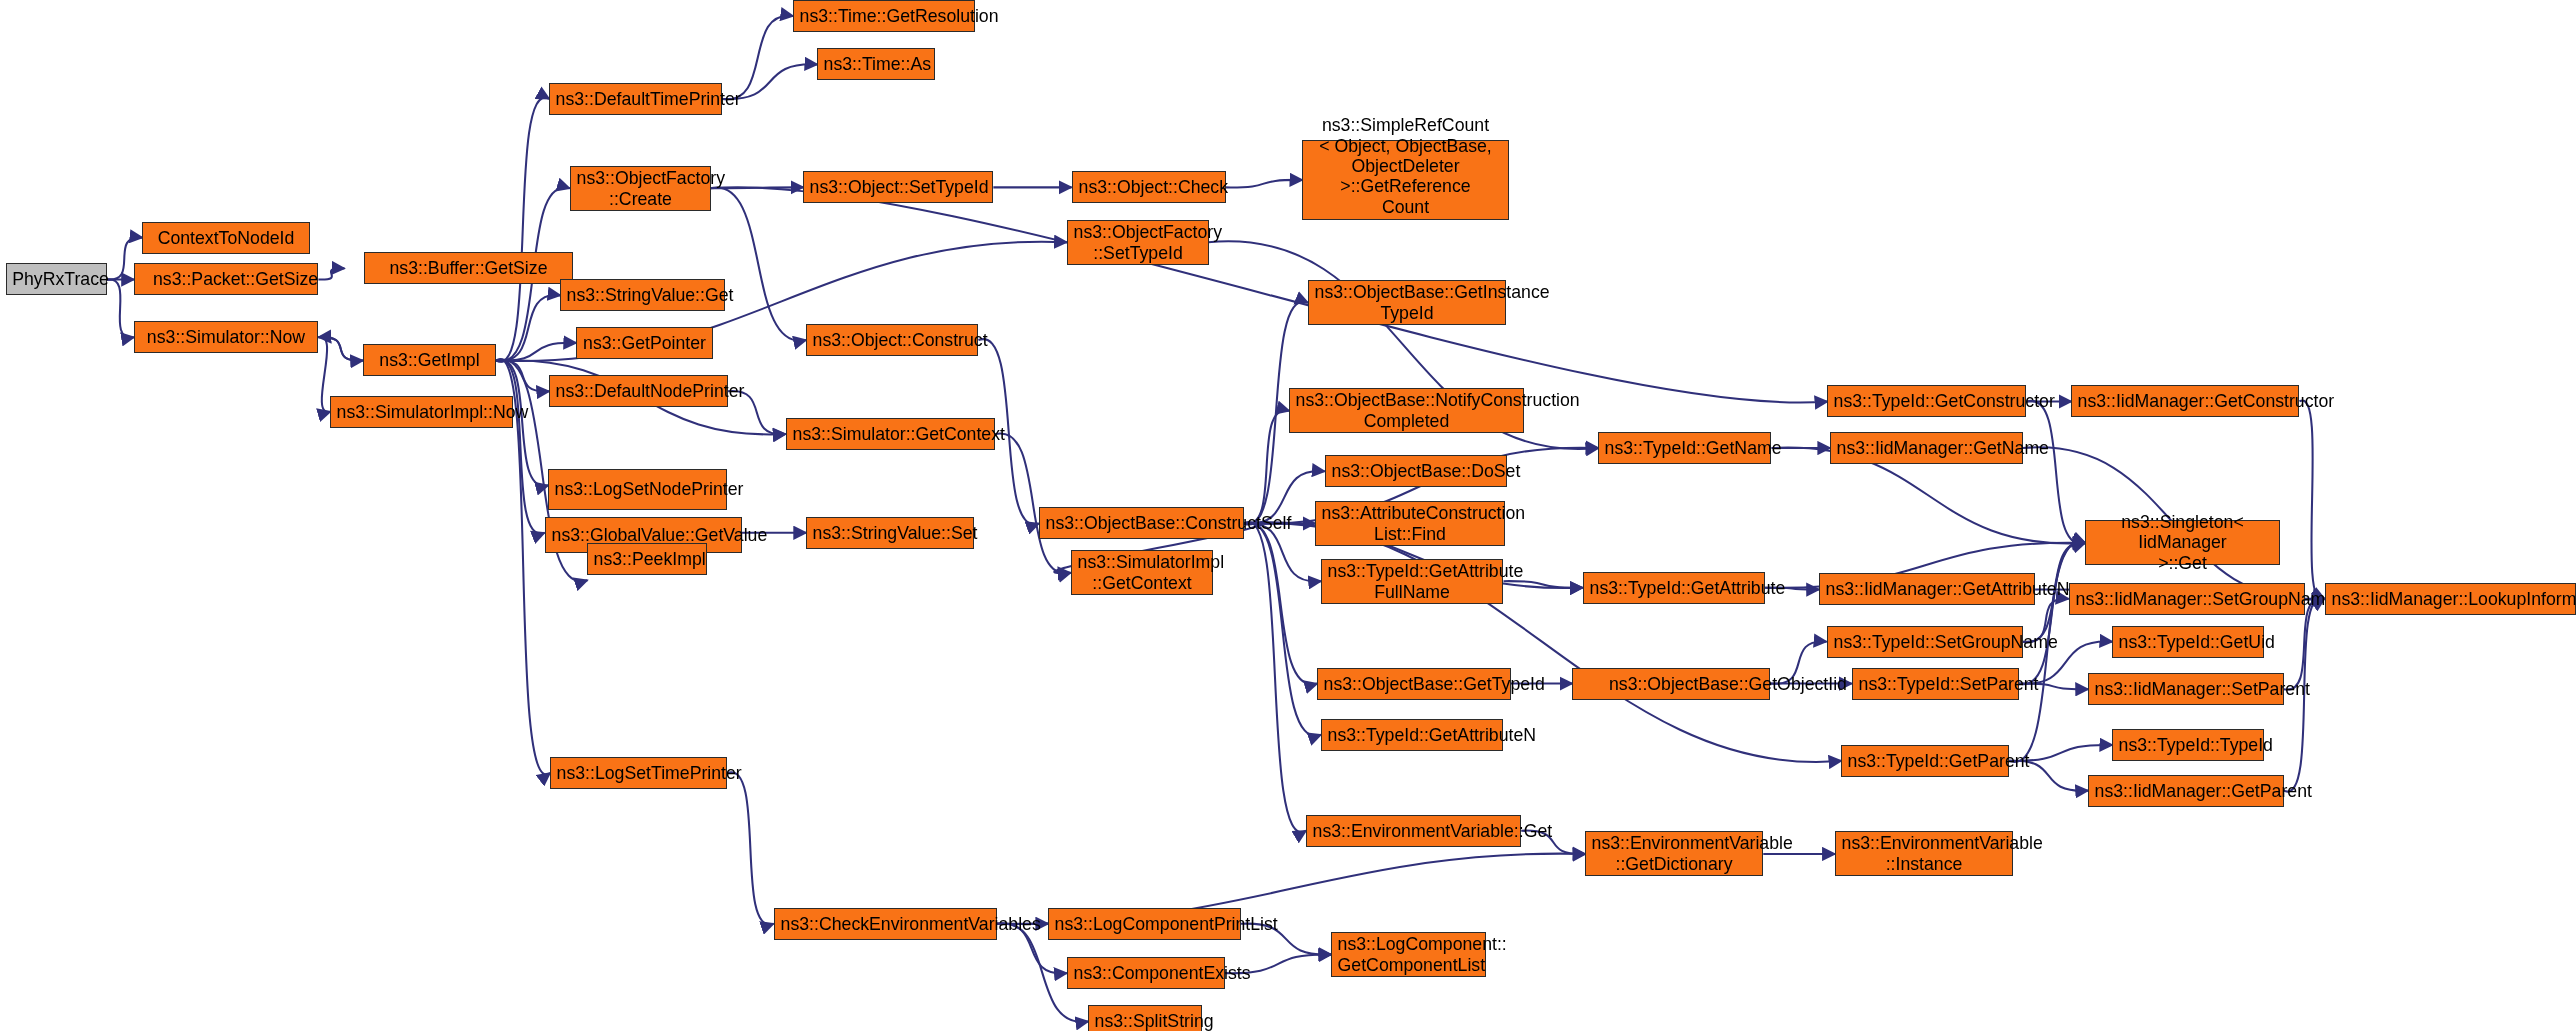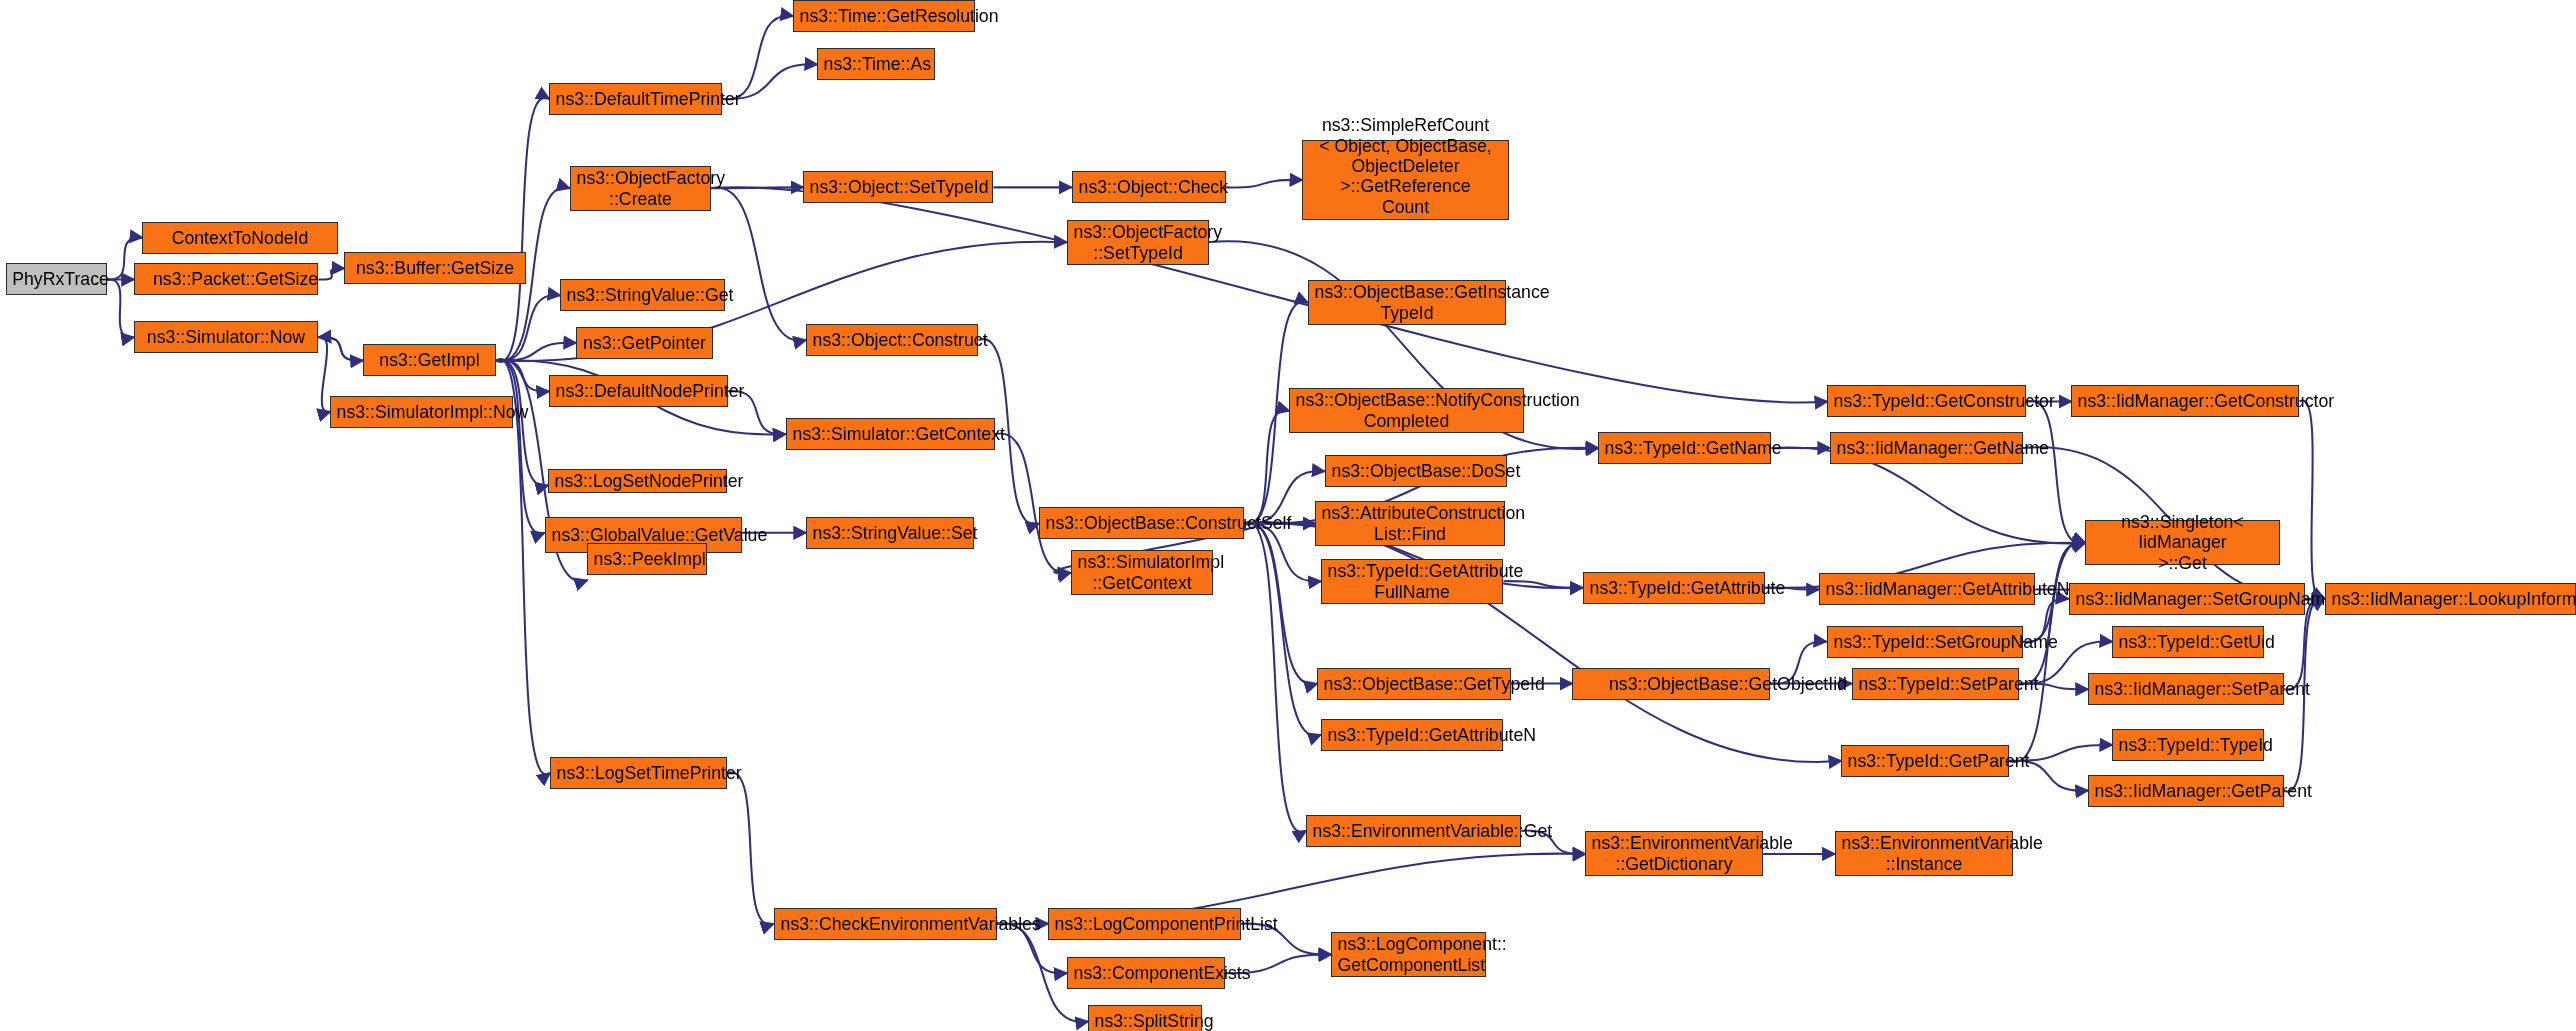--- a/index.html
+++ b/index.html
@@ -128,43 +128,43 @@
         <path d="M 1070 992 C 1115.2 992, 1080.8 992, 1126 992" marker-end="url(#arrow)"></path>
         <path d="M 1070 992 C 1124.2 987.23, 1091.8 1049.77, 1146 1045" marker-end="url(#arrow)"></path>
         <path d="M 1070 992 C 1134.55 982.55, 1104.45 1106.45, 1169 1097" marker-end="url(#arrow)"></path>
         <path d="M 1070 992 C 1330 998.75, 1443 910.25, 1703 917" marker-end="url(#arrow)"></path>
         <path d="M 1333 992 C 1396.65 989.03, 1366.35 1027.97, 1430 1025" marker-end="url(#arrow)"></path>
         <path d="M 1316 1045 C 1387.3 1046.8, 1358.7 1023.2, 1430 1025" marker-end="url(#arrow)"></path>
       </g>
   </svg>
   <div id="node-layer">
       <div class="node root" style="left: 5.6px; top: 263px; width: 101px; height: 32px;"><span>PhyRxTrace</span></div>
-      <div class="node" style="left: 142px; top: 222px; width: 196px; height: 32px;"><span>ContextToNodeId</span></div>
+      <div class="node" style="left: 142px; top: 222px; width: 168px; height: 32px;"><span>ContextToNodeId</span></div>
       <div class="node" style="left: 134px; top: 263px; width: 184px; height: 32px; padding-left: 18px;"><span>ns3::Packet::GetSize</span></div>
-      <div class="node" style="left: 344px; top: 252px; width: 182px; height: 32px;"><span>ns3::Buffer::GetSize</span></div>
+      <div class="node" style="left: 364px; top: 252px; width: 209px; height: 32px;"><span>ns3::Buffer::GetSize</span></div>
       <div class="node" style="left: 134px; top: 321px; width: 184px; height: 32px;"><span>ns3::Simulator::Now</span></div>
       <div class="node" style="left: 363px; top: 344px; width: 133px; height: 32px;"><span>ns3::GetImpl</span></div>
       <div class="node" style="left: 330px; top: 396px; width: 183px; height: 32px;"><span>ns3::SimulatorImpl::Now</span></div>
       <div class="node" style="left: 549px; top: 83px; width: 173px; height: 32px;"><span>ns3::DefaultTimePrinter</span></div>
       <div class="node" style="left: 793px; top: 0px; width: 182px; height: 32px;"><span>ns3::Time::GetResolution</span></div>
       <div class="node" style="left: 817px; top: 48px; width: 118px; height: 32px;"><span>ns3::Time::As</span></div>
       <div class="node" style="left: 570px; top: 166px; width: 141px; height: 45px;"><span>ns3::ObjectFactory
 ::Create</span></div>
       <div class="node" style="left: 803px; top: 171px; width: 190px; height: 32px;"><span>ns3::Object::SetTypeId</span></div>
       <div class="node" style="left: 1072px; top: 171px; width: 154px; height: 32px;"><span>ns3::Object::Check</span></div>
       <div class="node" style="left: 1302px; top: 140px; width: 207px; height: 80px; align-items: flex-end;"><span>ns3::SimpleRefCount
 &lt; Object, ObjectBase,
 ObjectDeleter &gt;::GetReference
 Count</span></div>
       <div class="node" style="left: 1067px; top: 220px; width: 142px; height: 45px;"><span>ns3::ObjectFactory
 ::SetTypeId</span></div>
       <div class="node" style="left: 560px; top: 279px; width: 165px; height: 32px;"><span>ns3::StringValue::Get</span></div>
       <div class="node" style="left: 576px; top: 327px; width: 137px; height: 32px;"><span>ns3::GetPointer</span></div>
       <div class="node" style="left: 549px; top: 375px; width: 179px; height: 32px;"><span>ns3::DefaultNodePrinter</span></div>
-      <div class="node" style="left: 548px; top: 469px; width: 179px; height: 24px;"><span>ns3::LogSetNodePrinter</span></div>
+      <div class="node" style="left: 548px; top: 469px; width: 179px; height: 41px;"><span>ns3::LogSetNodePrinter</span></div>
       <div class="node" style="left: 545px; top: 517px; width: 197px; height: 36px;"><span>ns3::GlobalValue::GetValue</span></div>
       <div class="node" style="left: 587px; top: 543px; width: 120px; height: 32px;"><span>ns3::PeekImpl</span></div>
       <div class="node" style="left: 806px; top: 517px; width: 168px; height: 32px;"><span>ns3::StringValue::Set</span></div>
       <div class="node" style="left: 806px; top: 324px; width: 172px; height: 32px;"><span>ns3::Object::Construct</span></div>
       <div class="node" style="left: 786px; top: 418px; width: 209px; height: 32px;"><span>ns3::Simulator::GetContext</span></div>
       <div class="node" style="left: 550px; top: 757px; width: 177px; height: 32px;"><span>ns3::LogSetTimePrinter</span></div>
       <div class="node" style="left: 1039px; top: 507px; width: 205px; height: 32px;"><span>ns3::ObjectBase::ConstructSelf</span></div>
       <div class="node" style="left: 1071px; top: 550px; width: 142px; height: 45px;"><span>ns3::SimulatorImpl
 ::GetContext</span></div>
       <div class="node" style="left: 1308px; top: 280px; width: 198px; height: 45px;"><span>ns3::ObjectBase::GetInstance

